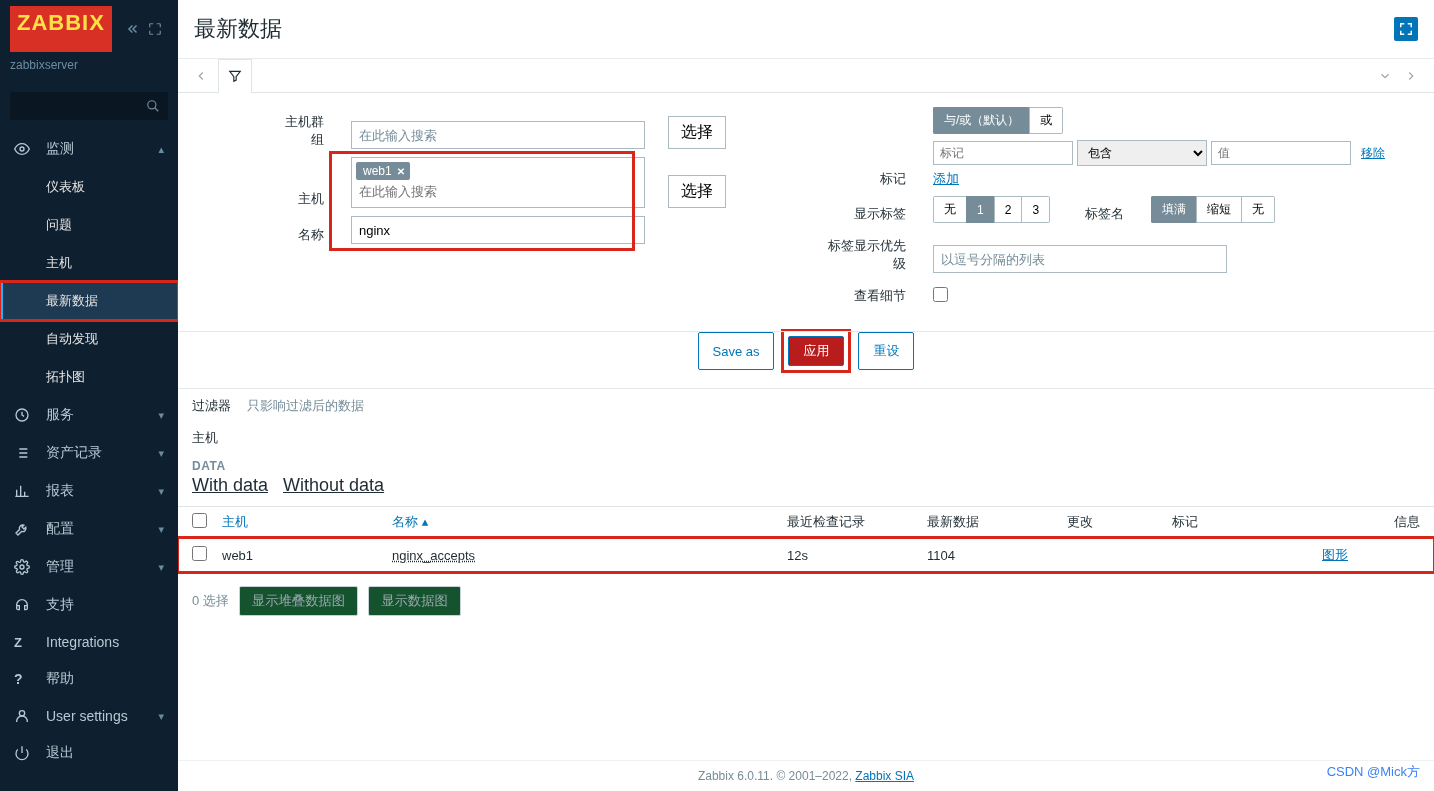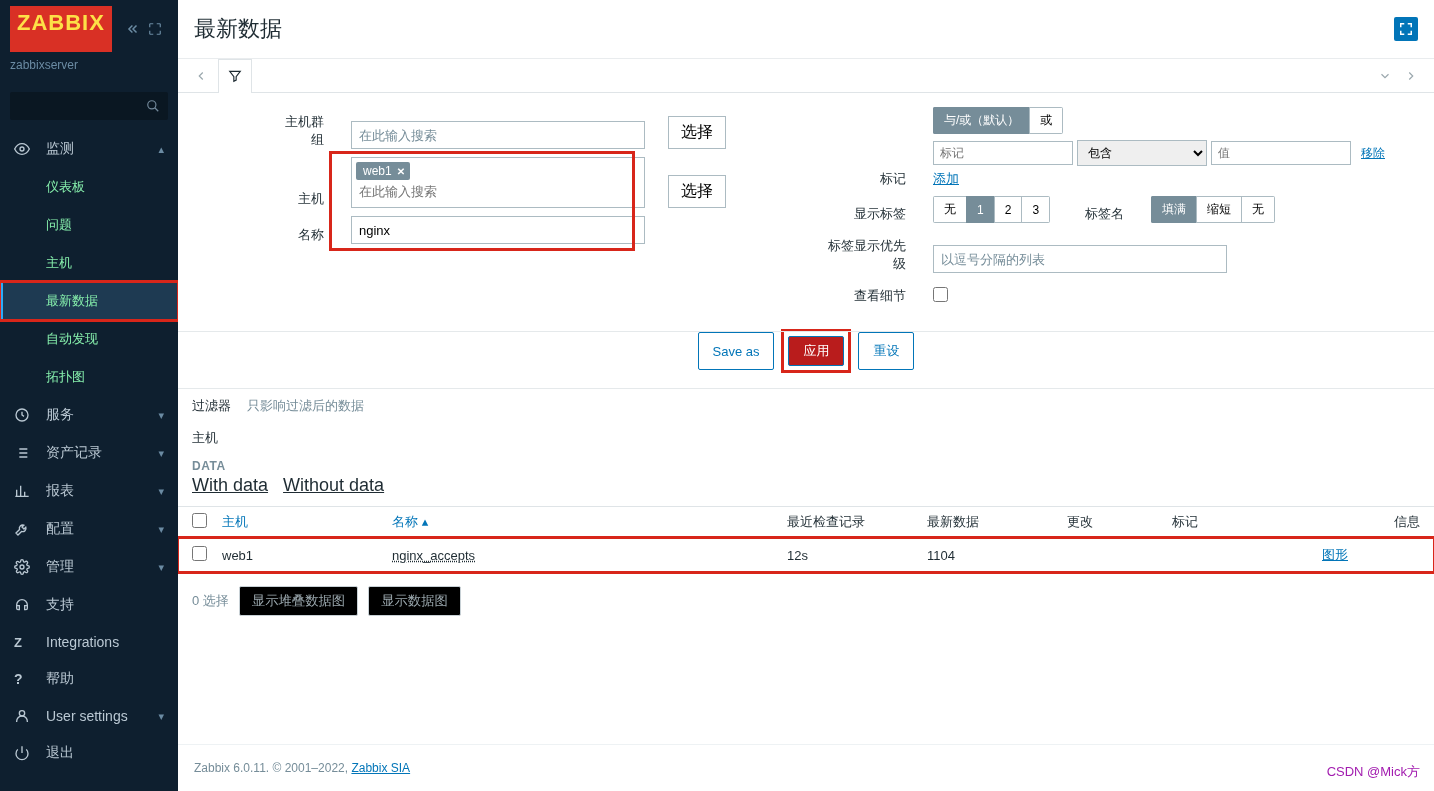--- a/index.html
+++ b/index.html
@@ -12,21 +12,21 @@
 .headicons { display: flex; gap: 8px; margin-left: 4px; color: #6b8ba3; }
 .headicons svg { cursor: pointer; }
 .servername { color: #6b8ba3; font-size: 12px; margin-top: 6px; }
 .search-box { margin: 6px 10px 10px 10px; position: relative; background: #0a1722; border-radius: 2px; display: flex; align-items: center; height: 28px; }
 .search-box input { background: transparent; border: none; flex: 1; color: #bac8d3; padding: 5px 8px; outline: none; width: 80%; }
 .search-box .sicon { color: #72889a; padding: 0 8px; }
 .menu { flex: 1; }
 .menu-item { display: flex; align-items: center; padding: 10px 14px; cursor: pointer; color: #bac8d3; font-size: 14px; }
 .menu-item .micn { width: 22px; margin-right: 10px; display: flex; align-items: center; }
 .menu-item .chev { margin-left: auto; font-size: 11px; color: #6b8ba3; }
-.submenu .menu-sub { padding: 10px 14px 10px 46px; cursor: pointer; color: #86efac; font-size: 13px; display: block; }
+.submenu .menu-sub { padding: 10px 14px 10px 46px; cursor: pointer; color: #e5e5e5; font-size: 13px; display: block; }
 .menu-sub.active { background: #1e3a52; border-left: 3px solid #2daaf7; padding-left: 43px; }
 .red-box { outline: 3px solid #d8261a; outline-offset: -1px; }
 .menu-foot { margin-top: auto; }
 .content { flex: 1; background: #fff; display: flex; flex-direction: column; overflow: auto; }
 .page-head { display: flex; align-items: center; padding: 14px 16px; border-bottom: 1px solid #e9ecee; }
 .page-head h1 { font-size: 22px; font-weight: 400; color: #1f2c33; }
 .page-head .kiosk { margin-left: auto; background: #0275b8; width: 24px; height: 24px; display: flex; align-items: center; justify-content: center; color: #fff; border-radius: 2px; cursor: pointer; }
 .tabbar { display: flex; align-items: center; padding: 0 10px; background: #fff; border-bottom: 1px solid #dfe4e7; height: 34px; }
 .tabbar .navbtn { color: #9aa7ad; padding: 0 6px; cursor: pointer; }
 .tabbar .tab { width: 34px; height: 34px; display: flex; align-items: center; justify-content: center; border: 1px solid #dfe4e7; border-bottom: none; background: #fff; cursor: pointer; margin-left: 4px; }
@@ -76,24 +76,24 @@
 .th-lastval { width: 140px; }
 .th-change { width: 105px; }
 .th-tags { width: 150px; }
 .th-graph { width: 60px; }
 .th-info { flex: 1; text-align: right; }
 .trow { display: flex; padding: 8px 14px; font-size: 13px; align-items: center; }
 .trow a { color: #0275b8; text-decoration: underline; cursor: pointer; }
 .dotted { text-decoration: underline dotted; color: #1f2c33; }
 .table-foot { text-align: right; padding: 12px 14px; color: #768d99; font-size: 12px; }
 .select-bar { padding: 14px; display: flex; align-items: center; gap: 10px; font-size: 13px; color: #768d99; }
-.select-bar button { border: 1px solid #c8d1d6; background: #000000; color: #9aa7ad; padding: 5px 12px; cursor: not-allowed; border-radius: 2px; }
-.footer { text-align: left; padding: 16px; color: #768d99; font-size: 12px; border-top: 1px solid #eef2f4; margin-top: auto; }
+.select-bar button { border: 1px solid #c8d1d6; background: #14532d; color: #9aa7ad; padding: 5px 12px; cursor: not-allowed; border-radius: 2px; }
+.footer { text-align: center; padding: 8px; color: #768d99; font-size: 12px; border-top: 1px solid #eef2f4; margin-top: auto; }
 .footer a { color: #0275b8; text-decoration: underline; }
-.watermark { position: fixed; bottom: 10px; right: 14px; color: #a21caf; font-size: 13px; }
+.watermark { position: fixed; bottom: 10px; right: 14px; color: #3b82f6; font-size: 13px; }
 .red-inline { outline: 3px solid #d8261a; padding: 2px; }
 svg { display: block; }
 </style>
 </head>
 <body>
 
 <div class="app">
 
   <div class="sidebar">
     <div class="sb-head">

